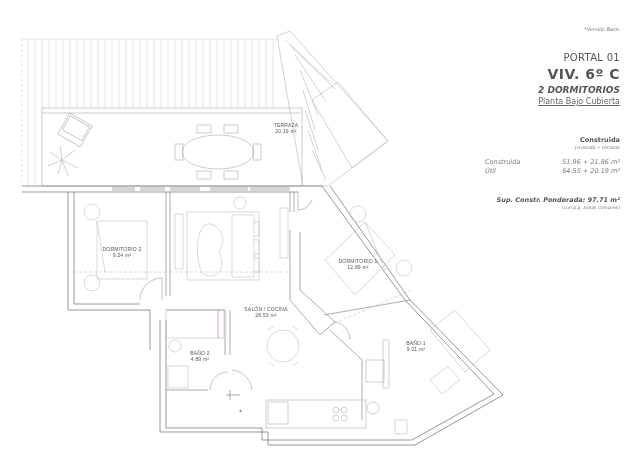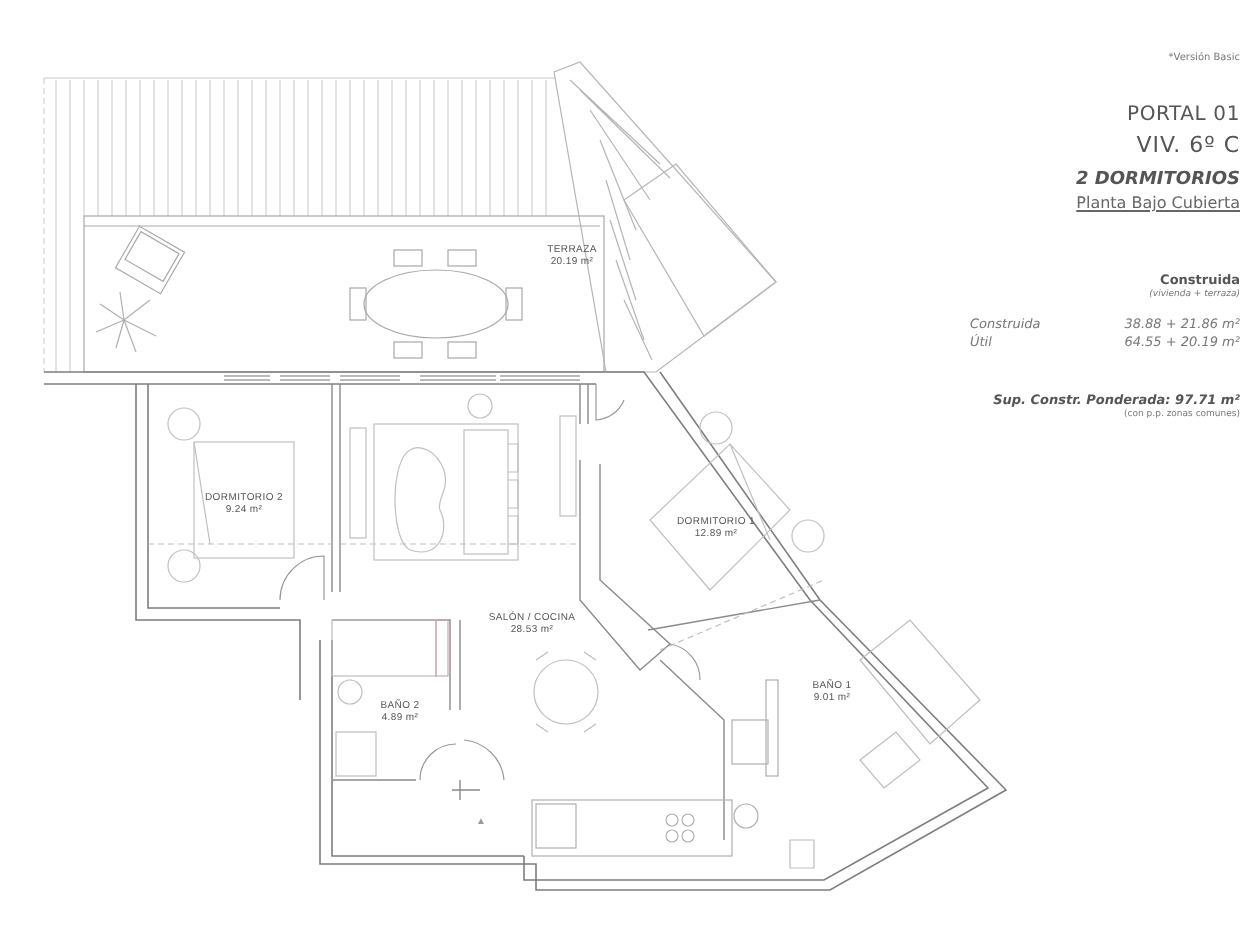--- a/index.html
+++ b/index.html
@@ -4,21 +4,21 @@
   <style>
     html, body { margin: 0; padding: 0; background: #ffffff; }
     body { width: 630px; height: 465px; position: relative; overflow: hidden;
            font-family: "DejaVu Sans", sans-serif; color: #444; }
     #plan { position: absolute; left: 0; top: 0; }
     .lbl { position: absolute; text-align: center; font-family: "Liberation Sans", sans-serif;
            font-size: 5px; color: #555; line-height: 6px; letter-spacing: 0.2px; }
     .info { position: absolute; right: 10px; text-align: right; font-family: "DejaVu Sans", sans-serif; }
     .version { top: 26px; font-size: 5px; color: #777; }
     .portal { top: 52px; font-size: 10px; color: #555; font-weight: normal; letter-spacing: 0.3px; }
-    .viv { top: 66px; font-size: 11px; color: #555; font-weight: normal; letter-spacing: 0.5px; }
+    .viv { top: 66px; font-size: 14px; color: #555; font-weight: bold; letter-spacing: 0.5px; }
     .dorm { top: 85px; font-size: 9px; color: #555; font-weight: bold; font-style: italic; }
     .planta { top: 97px; font-size: 8px; color: #666; text-decoration: underline; }
     .sup-title { top: 136px; font-size: 6.5px; color: #555; font-weight: bold; }
     .sup-sub { top: 145px; font-size: 4.5px; color: #777; font-style: italic; }
     .row { position: absolute; right: 10px; width: 135px; font-size: 6.5px; color: #777; font-style: italic; }
     .row .k { position: absolute; left: 0; }
     .row .v { position: absolute; right: 0; }
     .row1 { top: 158px; }
     .row2 { top: 167px; }
     .pond { top: 196px; font-size: 6.5px; color: #555; font-weight: bold; font-style: italic; margin-left: 32px; }
@@ -182,21 +182,21 @@
 <div class="info portal">PORTAL 01</div>
 <div class="info viv">VIV. 6º C</div>
 <div class="info dorm">2 DORMITORIOS</div>
 <div class="info planta">Planta Bajo Cubierta</div>
 
 <div class="info sup-title">Construida</div>
 <div class="info sup-sub">(vivienda + terraza)</div>
 
 <div class="row row1">
   <span class="k">Construida</span>
-  <span class="v">38.88 + 21.86 m²</span>
+  <span class="v">51.96 + 21.86 m²</span>
 </div>
 <div class="row row2">
   <span class="k">Útil</span>
   <span class="v">64.55 + 20.19 m²</span>
 </div>
 
 <div class="info pond">Sup. Constr. Ponderada: 97.71 m²</div>
 <div class="info pond-sub">(con p.p. zonas comunes)</div>
 
 </body></html>

